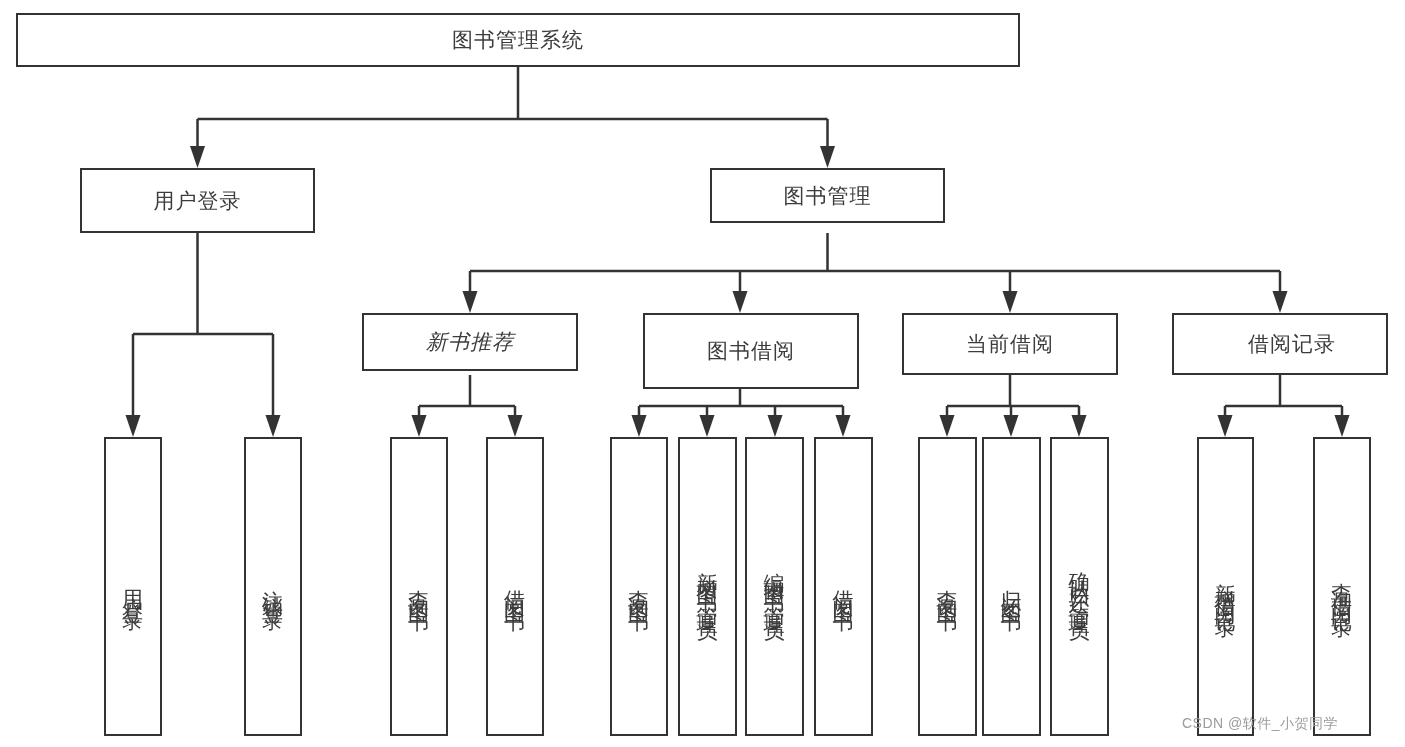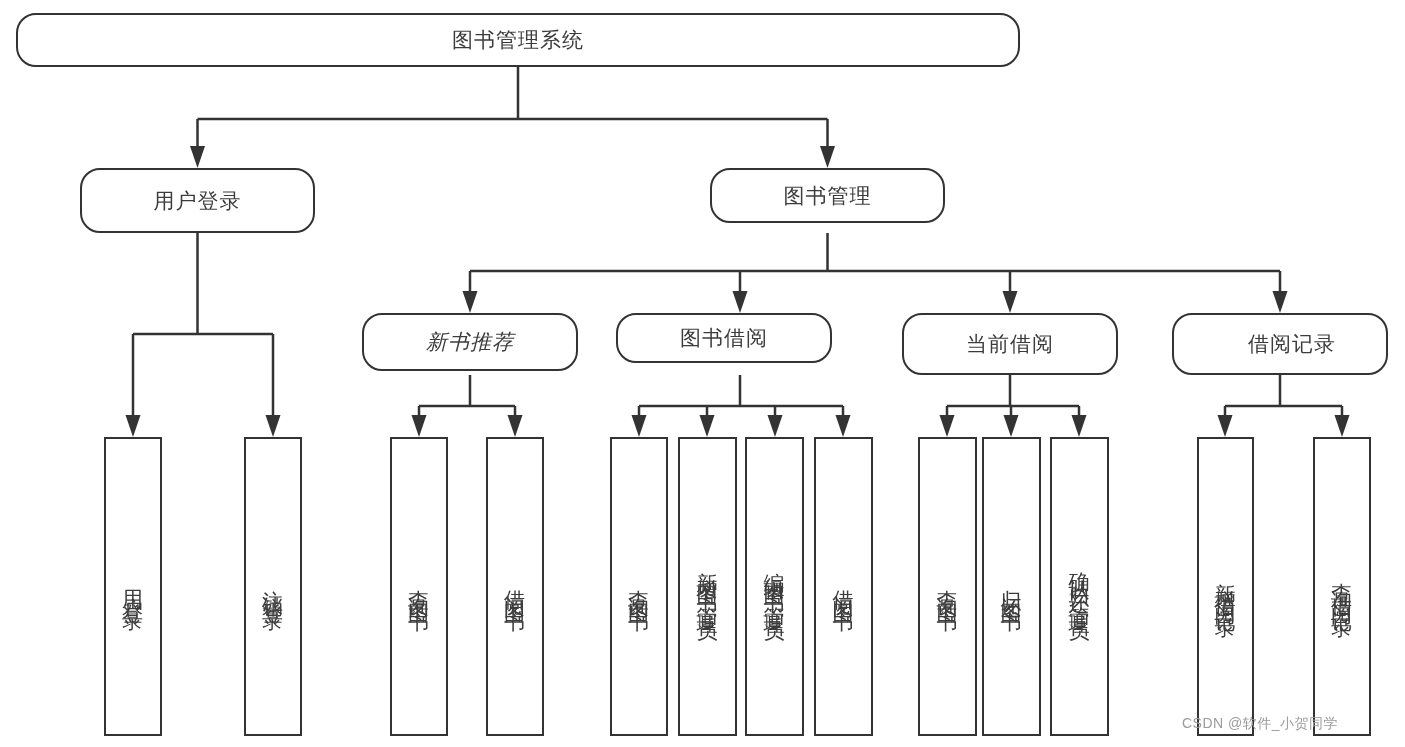--- a/index.html
+++ b/index.html
@@ -12,33 +12,33 @@
   }
   #wires{position:absolute;left:0;top:0;z-index:1;}
   .connector{stroke:var(--line);stroke-width:2.5;fill:none;}
   .arrowhead{fill:var(--line);stroke:none;}
   .box{
     position:absolute;box-sizing:border-box;background:var(--box-fill);
     border:2.5px solid var(--line);color:var(--text);
     display:flex;align-items:center;justify-content:center;
     font-size:21px;z-index:2;white-space:nowrap;
   }
-  .hbox{letter-spacing:1px;border-radius:20px;}
+  .hbox{letter-spacing:1px;}
   .vbox .vtext{
     writing-mode:vertical-rl;text-orientation:mixed;
     letter-spacing:7px;line-height:1;display:block;
   }
   
   .n-root{left:16px;top:13px;width:1004px;height:54px;}
   
   .n-userlogin{left:80px;top:168px;width:235px;height:65px;}
   .n-bookmgmt{left:710px;top:168px;width:235px;height:55px;}
   
   .n-newbook{left:362px;top:313px;width:216px;height:58px;font-style:italic;}
-  .n-borrow{left:616px;top:313px;width:216px;height:50px;}
+  .n-borrow{left:643px;top:313px;width:216px;height:76px;}
   .n-current{left:902px;top:313px;width:216px;height:62px;justify-content:center;}
   .n-records{left:1172px;top:313px;width:216px;height:62px;padding-left:24px;}
   
   .leaf{top:437px;width:58px;height:299px;}
   .l-a1{left:104px;} .l-a2{left:244px;}
   .l-b1{left:390px;} .l-b2{left:486px;}
   .l-c1{left:610px;} .l-c2{left:678px;width:59px;} .l-c3{left:745px;width:59px;} .l-c4{left:814px;width:59px;}
   .l-d1{left:918px;width:59px;} .l-d2{left:982px;width:59px;} .l-d3{left:1050px;width:59px;}
   .l-e1{left:1197px;width:57px;} .l-e2{left:1313px;}
   .watermark{

